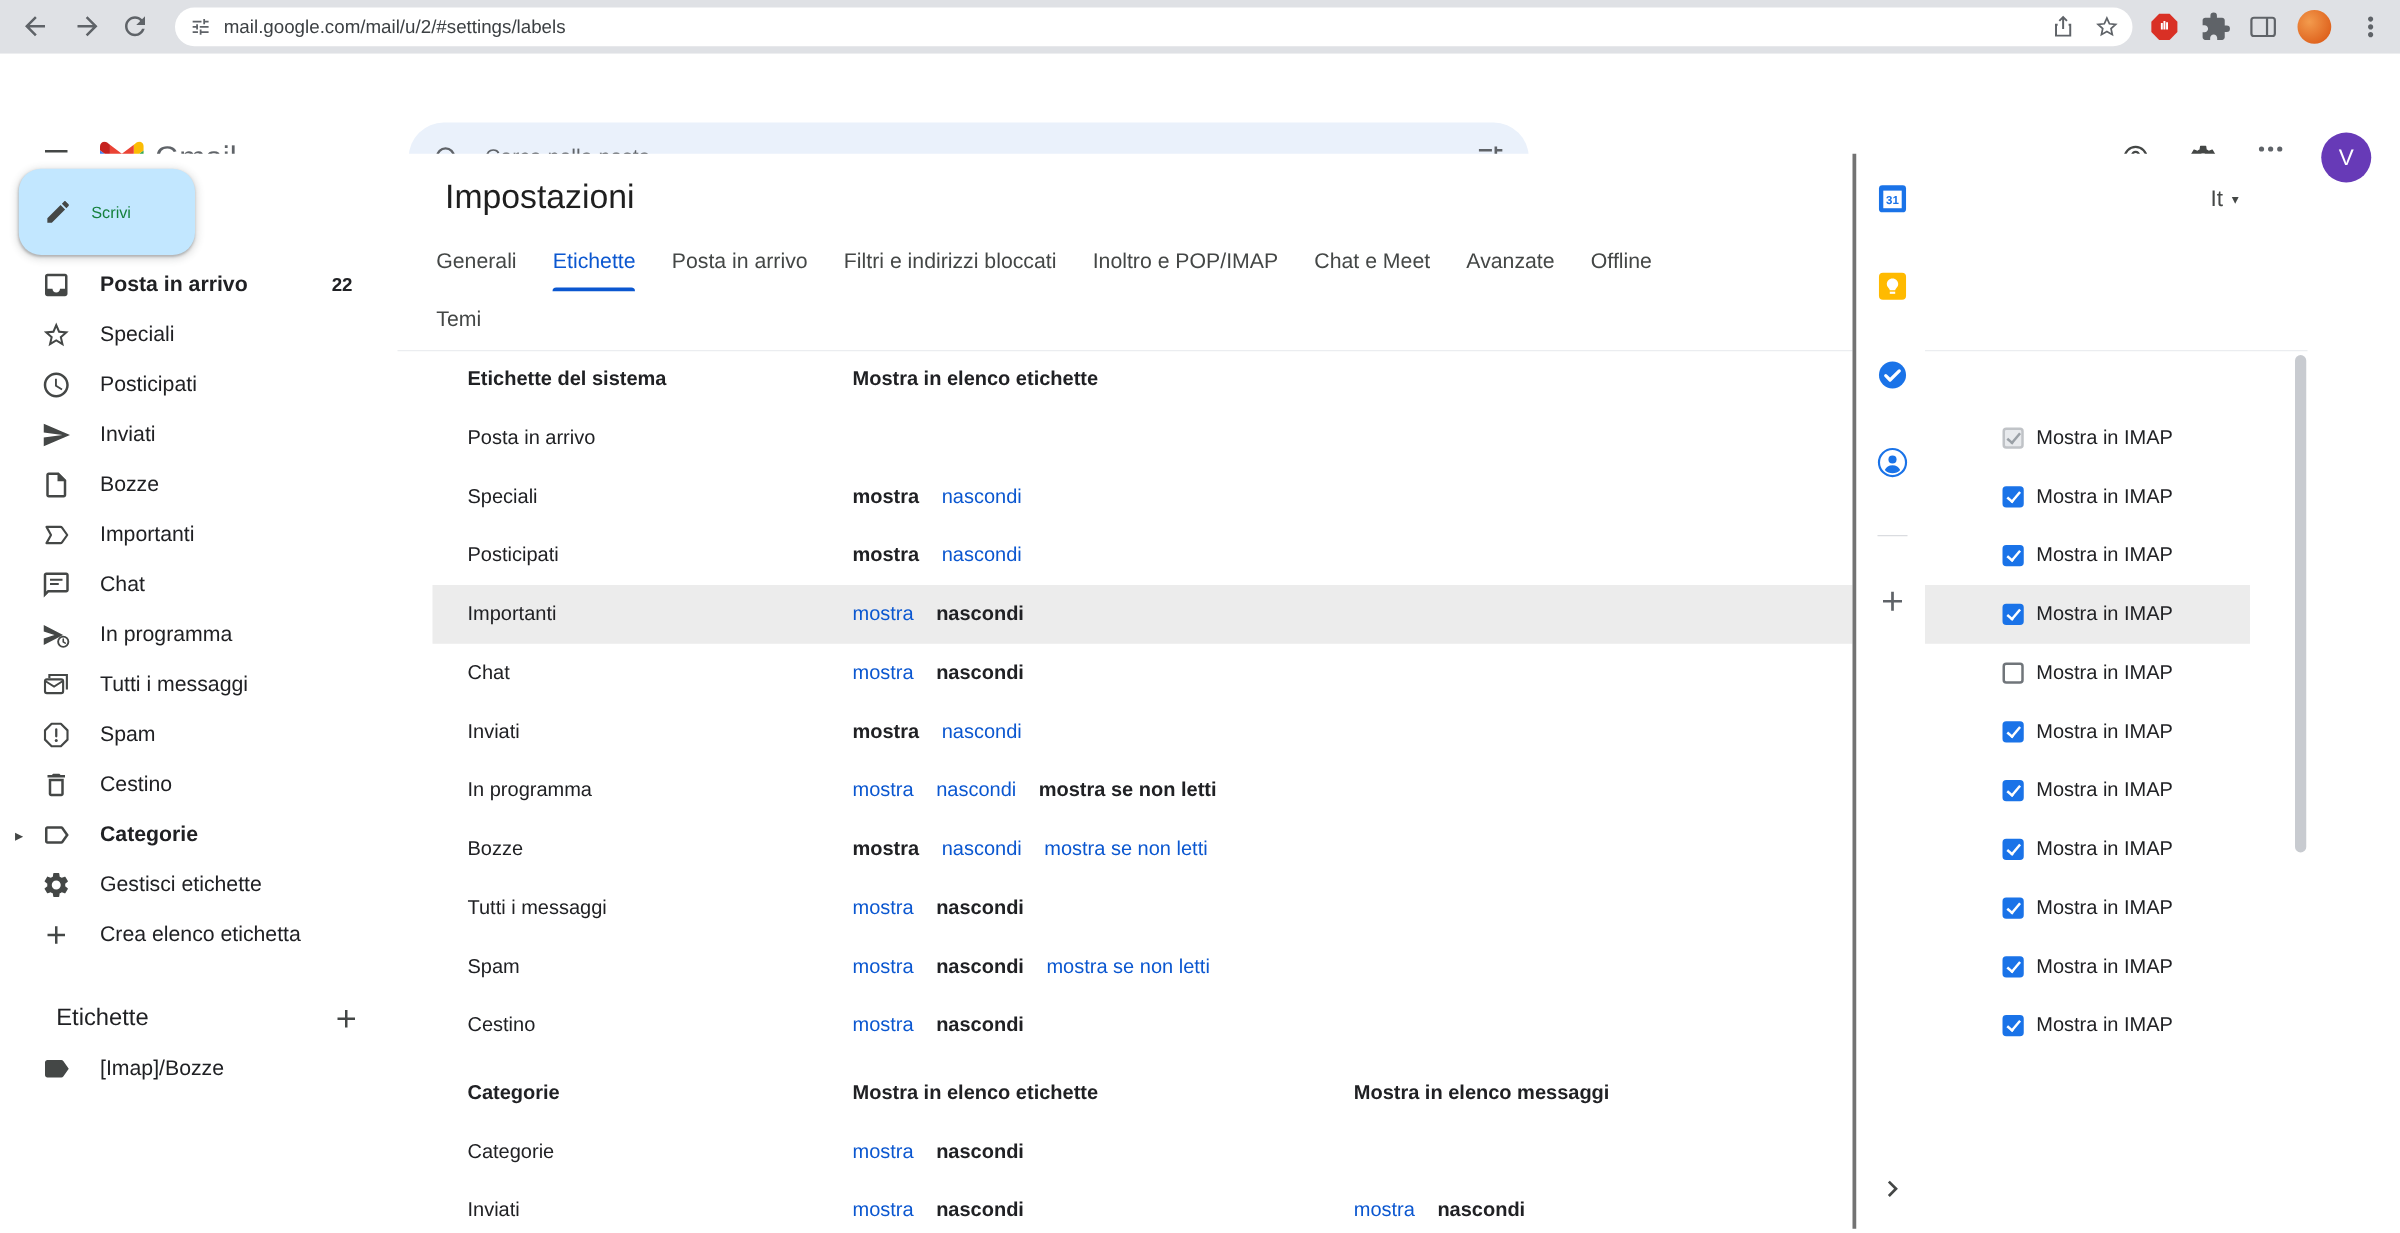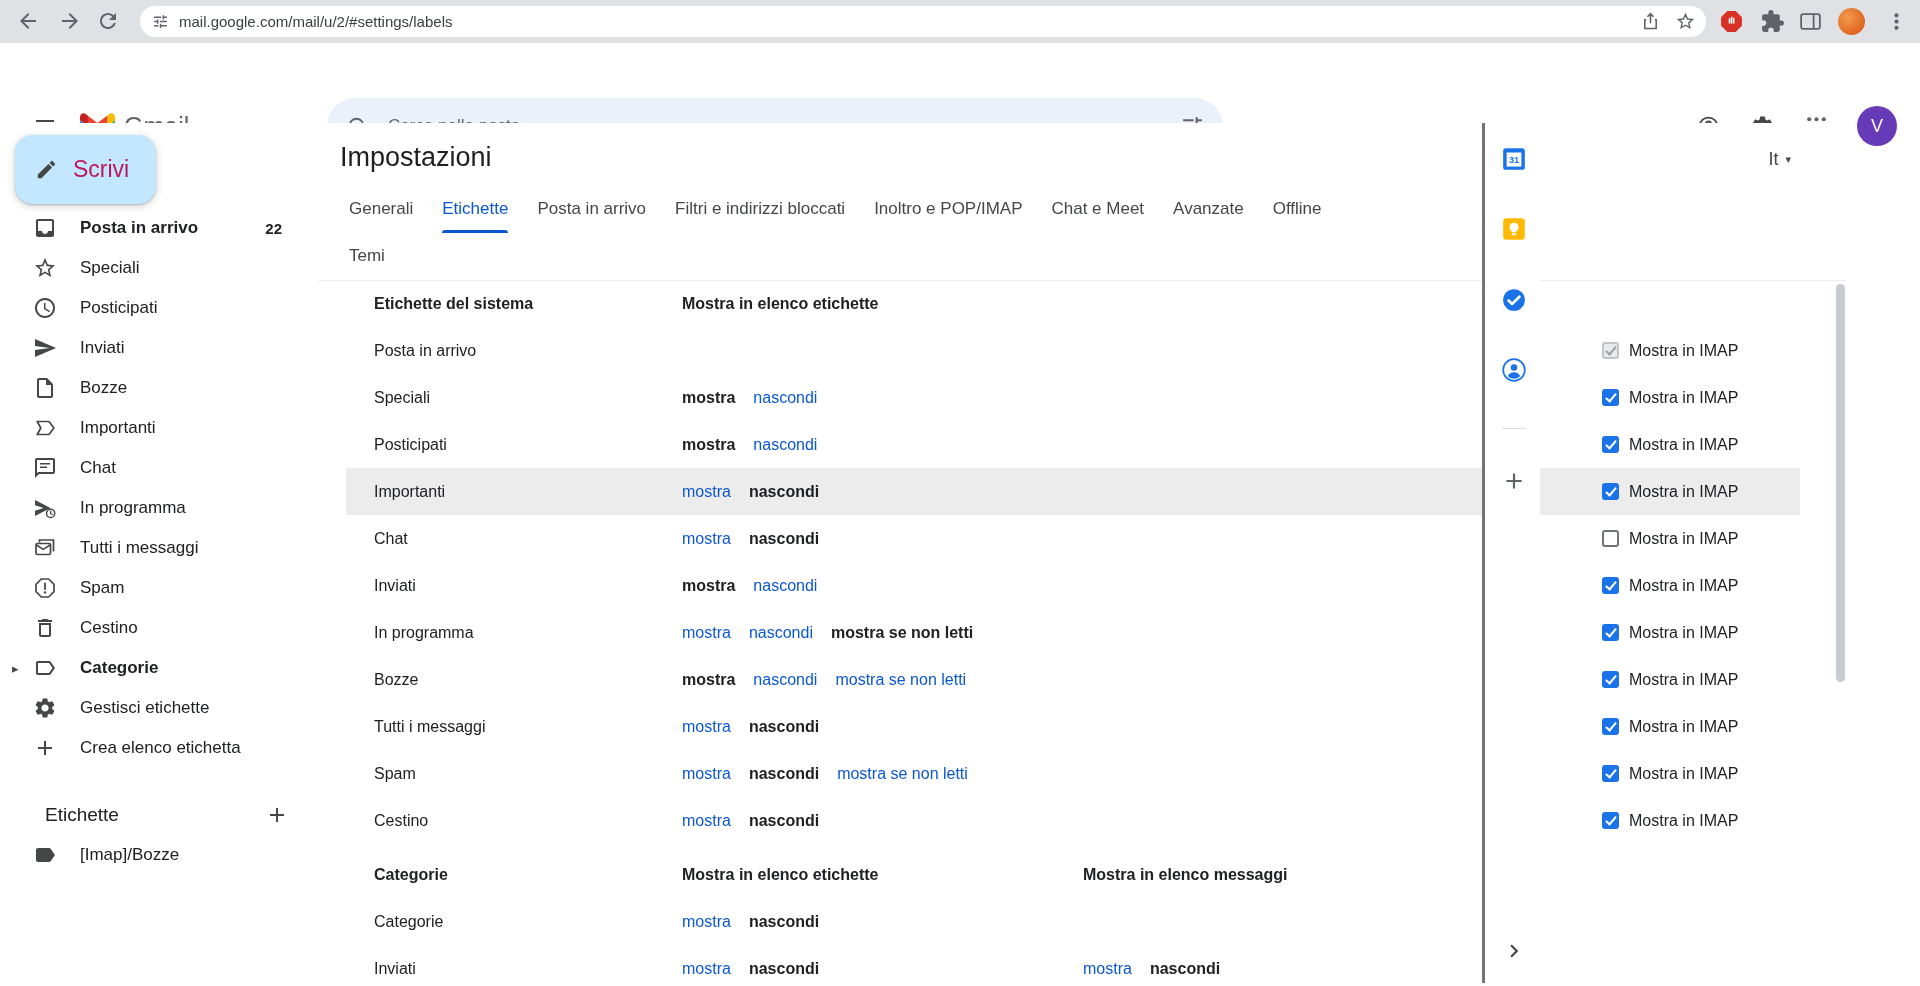--- a/index.html
+++ b/index.html
@@ -52,38 +52,38 @@
             border-radius:50%; background:var(--avatar-bg); color:#fff; font-size:18px;
             display:flex; align-items:center; justify-content:center; }
 
   
   .sidebar{ position:absolute; left:0; top:123px; width:318px; bottom:0; background:#fff; }
   .compose{ position:absolute; left:15px; top:12px; width:141px; height:69px;
             border-radius:18px; background:var(--compose-bg); display:flex;
             align-items:center; padding-left:20px; gap:15px;
             box-shadow:0 1px 2px rgba(60,64,67,.3), 0 2px 6px 2px rgba(60,64,67,.15); }
   .compose svg{ width:23px; height:23px; }
-  .compose-label{ font-size:23px; font-weight:500; color:#be185d; }
+  .compose-label{ font-size:13px; font-weight:500; color:#15803d; }
   .nav{ position:absolute; top:85px; left:0; right:0; }
   .nav-item{ position:relative; height:40px; display:flex; align-items:center;
              padding-left:33px; font-size:17px; color:#202124; cursor:pointer; }
   .nav-item .nicon{ width:24px; height:24px; flex:0 0 24px; }
   .nav-item .nicon svg{ width:24px; height:24px; }
   .nav-item .nlabel{ margin-left:23px; white-space:nowrap; }
   .nlabel.b{ font-weight:700; }
   .ncount{ margin-left:auto; margin-right:36px; font-size:15px; font-weight:700; }
   .expander{ position:absolute; left:12px; font-size:13px; color:#444746; }
   .labels-head{ display:flex; align-items:center; height:40px; margin-top:27px;
                 padding-left:45px; font-size:19px; font-weight:500; color:#202124; }
   .labels-head .plus{ margin-left:auto; margin-right:29px; width:24px; height:24px; }
   .labels-head .plus svg{ width:24px; height:24px; }
 
   
   .main{ position:absolute; left:318px; top:123px; width:1528px; height:863px; background:#fff; }
-  .settings-title{ position:absolute; left:22px; top:16px; font-size:27px; font-weight:400;
+  .settings-title{ position:absolute; left:38px; top:16px; font-size:27px; font-weight:400;
                    color:#1f1f1f; line-height:36px; }
   .input-tools{ position:absolute; top:26px; right:55px; display:flex; align-items:center;
                 gap:7px; font-size:18px; color:#444746; }
   .input-tools .caret{ font-size:11px; color:#444746; }
   .tabs{ position:absolute; left:31px; top:62px; height:48px; display:flex; gap:29px; }
   .tabs.row2{ top:110px; height:46px; }
   .tab{ position:relative; display:flex; align-items:center; font-size:17px;
         color:#444746; cursor:pointer; white-space:nowrap; }
   .tab.active{ color:var(--link-blue); font-weight:500; }
   .tab.active::after{ content:""; position:absolute; left:0; right:0; bottom:0; height:3px;

